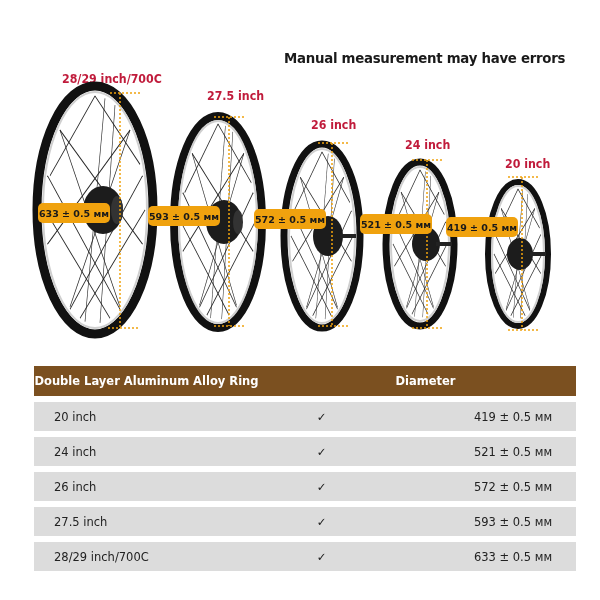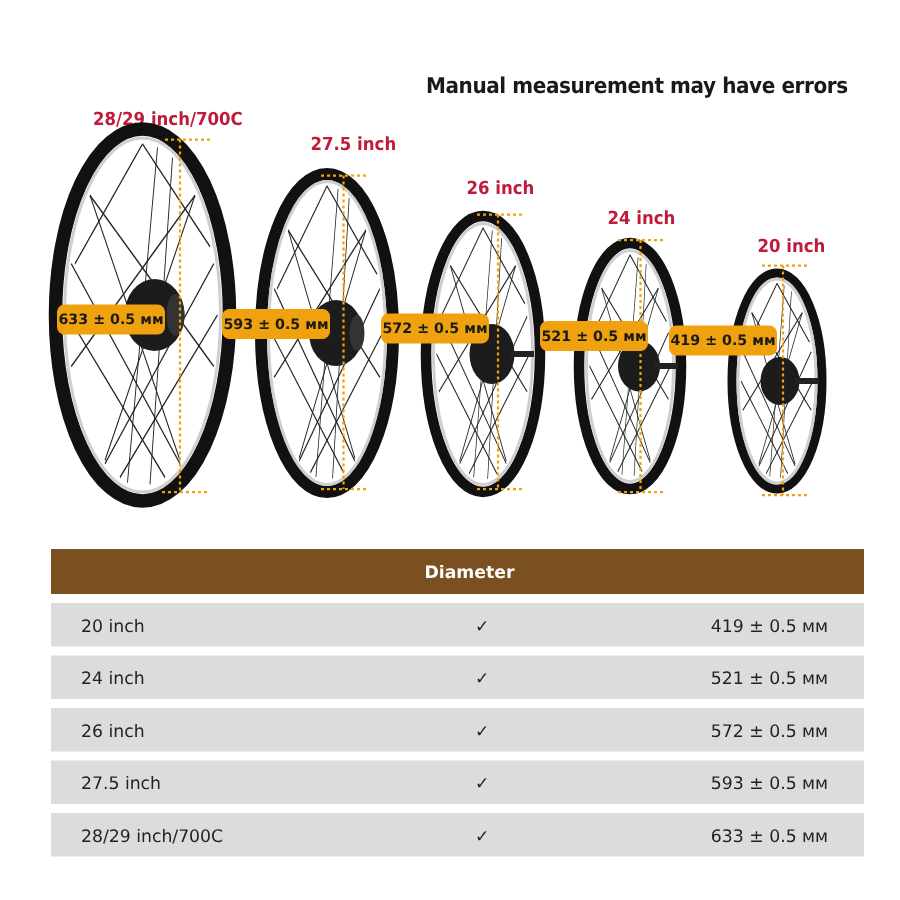--- a/index.html
+++ b/index.html
@@ -112,20 +112,21 @@
 </svg>
 
 <div class="pill" style="left:38px;top:203px;width:72px;">633 ± 0.5 мм</div>
 <div class="pill" style="left:148px;top:206px;width:72px;">593 ± 0.5 мм</div>
 <div class="pill" style="left:254px;top:209px;width:72px;">572 ± 0.5 мм</div>
 <div class="pill" style="left:360px;top:214px;width:72px;">521 ± 0.5 мм</div>
 <div class="pill" style="left:446px;top:217px;width:72px;">419 ± 0.5 мм</div>
 
 <div class="table">
   <div class="thead">
+    <div class="c2">Double Layer Aluminum Alloy Ring</div>
     <div class="c3">Diameter</div>
   </div>
   <div class="row">
     <div class="c1">20 inch</div>
     <div class="c2">✓</div>
     <div class="c3">419 ± 0.5 мм</div>
   </div>
   <div class="row">
     <div class="c1">24 inch</div>
     <div class="c2">✓</div>

